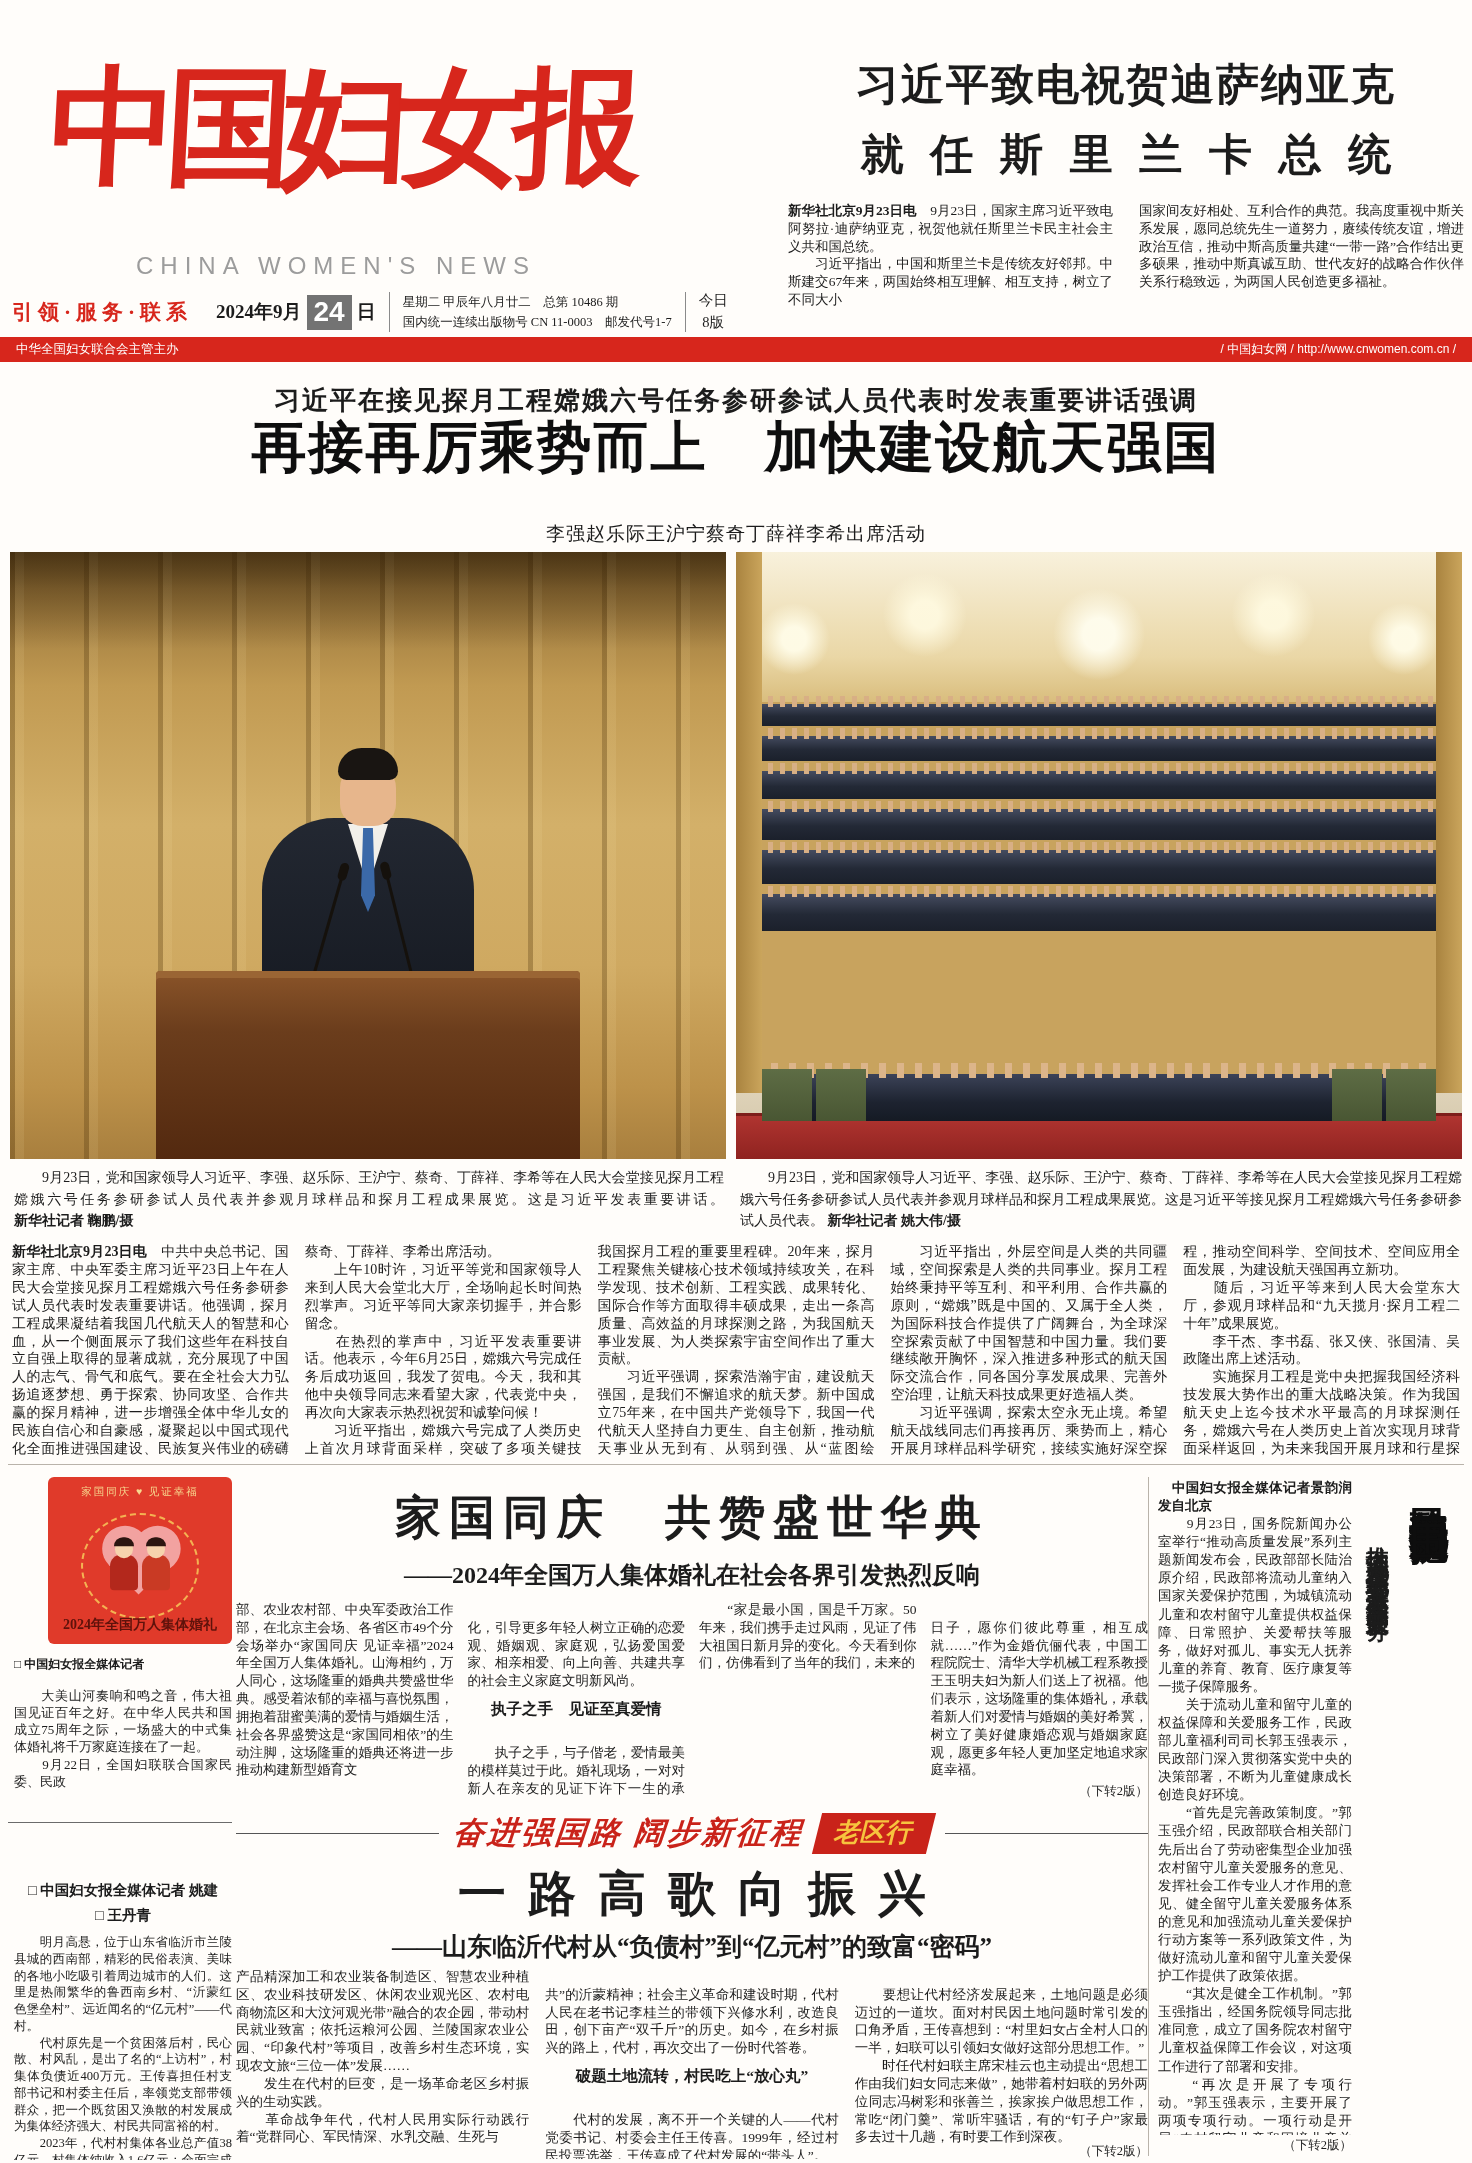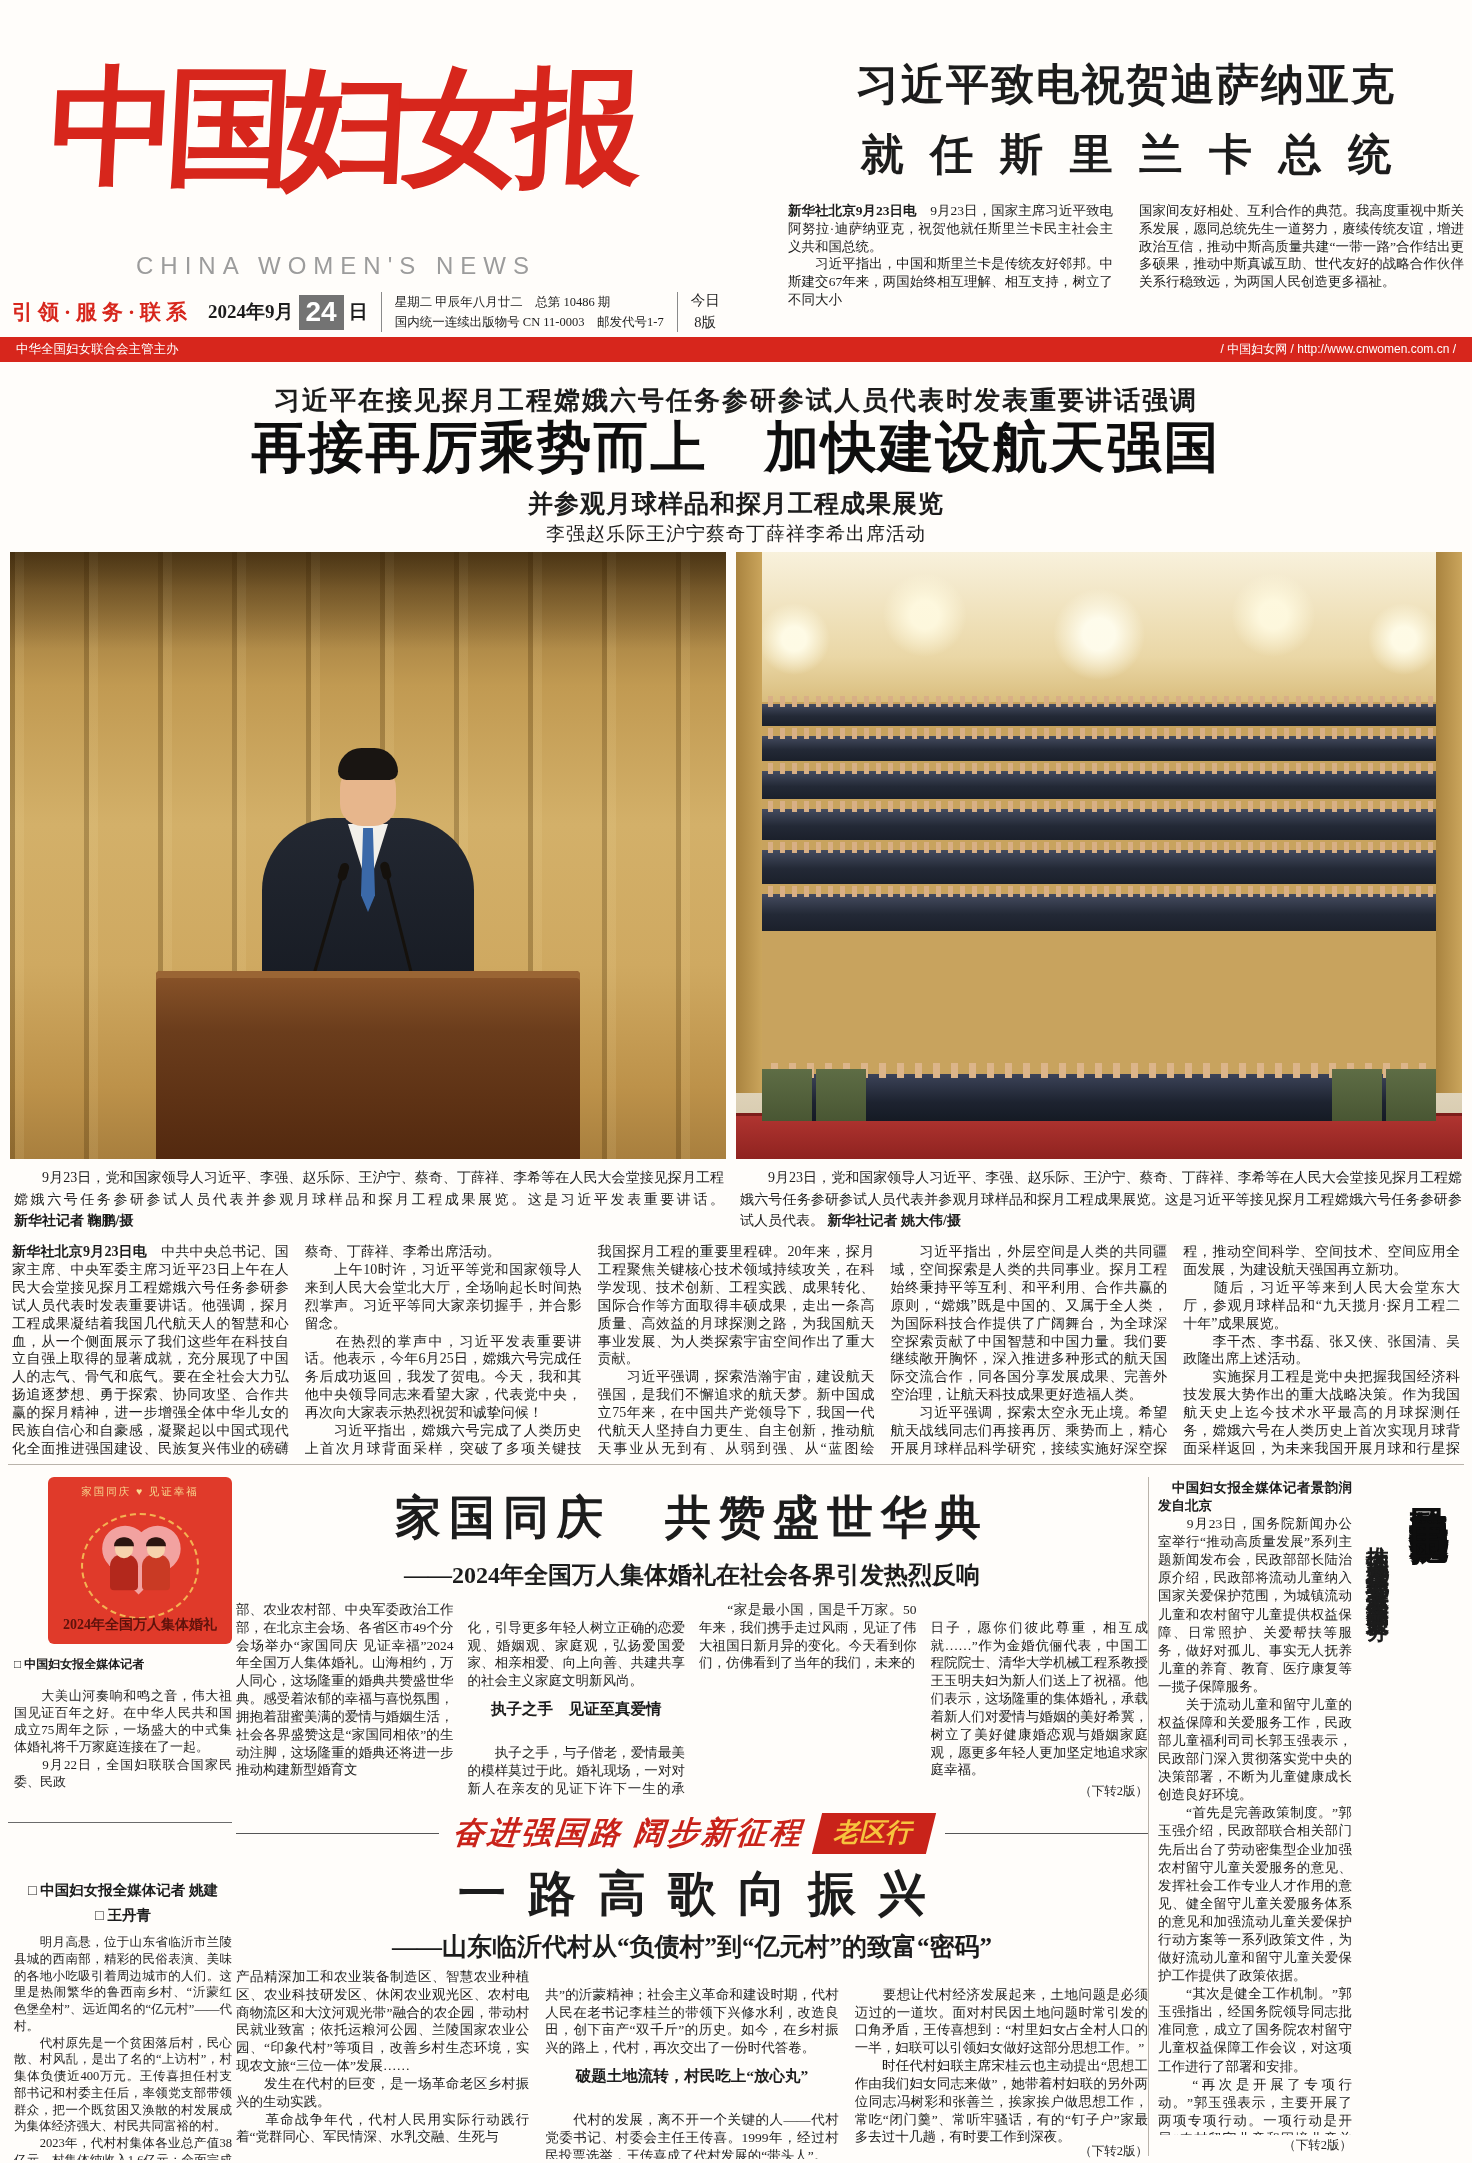--- a/index.html
+++ b/index.html
@@ -11,21 +11,21 @@
   .body-txt { font-size:13.5px; line-height:1.32; text-align:justify; white-space:pre-line; overflow:hidden; }
   b.lead-in { font-weight:bold; }
 
   
   .m-title { left:8px; top:6px; width:664px; height:244px; display:flex; align-items:center; justify-content:center;
              color:#d7261c; font-size:128px; font-weight:bold; letter-spacing:-12px; transform:skewX(-3deg);
              white-space:nowrap; }
   .m-en { left:118px; top:252px; width:436px; text-align:center; color:#9c9c9c; font-size:24px; letter-spacing:7px;
           font-family:"Liberation Sans","DejaVu Sans",sans-serif; }
   .infobar { left:12px; top:289px; width:768px; height:46px; display:flex; align-items:center; }
-  .slogan { color:#d7261c; font-weight:bold; font-size:21px; letter-spacing:5px; margin-right:16px; white-space:nowrap; }
+  .slogan { color:#d7261c; font-weight:bold; font-size:21px; letter-spacing:5px; margin-right:24px; white-space:nowrap; }
   .dategrp { display:flex; align-items:center; font-size:19px; font-weight:600; white-space:nowrap; }
   .daybox { display:inline-block; background:#737373; color:#fff; font-size:28px; font-weight:bold;
             padding:1px 7px 2px; margin:0 5px; font-family:"Liberation Sans","DejaVu Sans",sans-serif; }
   .vdiv { width:1px; height:40px; background:#8a8a8a; margin:0 13px; }
   .iss { font-size:12.5px; line-height:1.6; white-space:nowrap; }
   .today-wrap { font-size:14.5px; line-height:1.5; text-align:center; white-space:nowrap; }
   .redbar { left:0; top:337px; width:1472px; height:25px; background:#d7261c; color:#fff; font-size:12.5px;
             display:flex; justify-content:space-between; align-items:center; padding:0 16px;gap:15px; }
   .redbar .url { font-family:"Liberation Sans","DejaVu Sans",sans-serif; font-size:12px; }
 
@@ -189,21 +189,20 @@
     <div class="brief-h2">就任斯里兰卡总统</div>
     <div class="brief-cols">
       <div class="body-txt"><b class="lead-in">新华社北京9月23日电</b><span>　9月23日，国家主席习近平致电阿努拉·迪萨纳亚克，祝贺他就任斯里兰卡民主社会主义共和国总统。
 　　习近平指出，中国和斯里兰卡是传统友好邻邦。中斯建交67年来，两国始终相互理解、相互支持，树立了不同大小</span></div>
       <div class="body-txt">国家间友好相处、互利合作的典范。我高度重视中斯关系发展，愿同总统先生一道努力，赓续传统友谊，增进政治互信，推动中斯高质量共建“一带一路”合作结出更多硕果，推动中斯真诚互助、世代友好的战略合作伙伴关系行稳致远，为两国人民创造更多福祉。</div>
     </div>
   </div>
 
   <div class="abs ctr kicker">习近平在接见探月工程嫦娥六号任务参研参试人员代表时发表重要讲话强调</div>
   <div class="abs ctr headline">再接再厉乘势而上　加快建设航天强国</div>
-  <div class="abs ctr deck1">并参观月球样品和探月工程成果展览</div>
   <div class="abs ctr deck2">李强赵乐际王沪宁蔡奇丁薛祥李希出席活动</div>
 
   <div class="photo pl">
     <div class="abs xi-body"></div>
     <div class="abs xi-shirt"></div>
     <div class="abs xi-tie"></div>
     <div class="abs xi-face"></div>
     <div class="abs xi-hair"></div>
     <div class="abs mic m1"></div>
     <div class="abs mic m2"></div>

